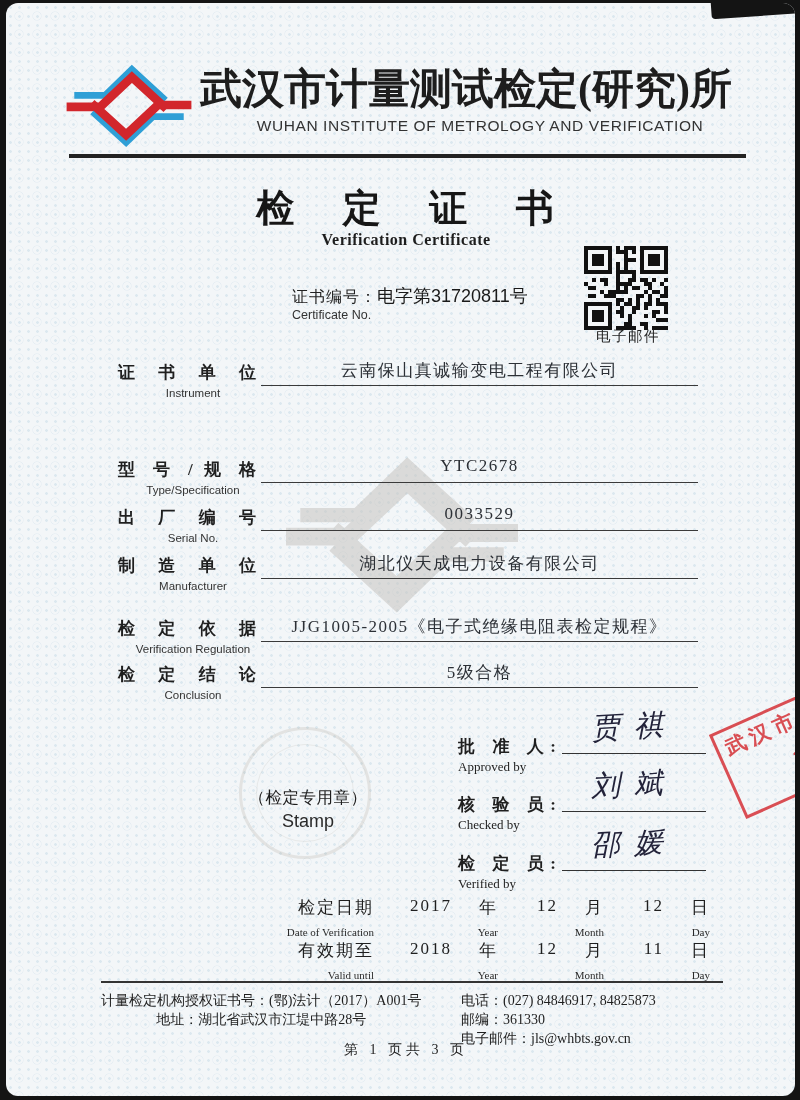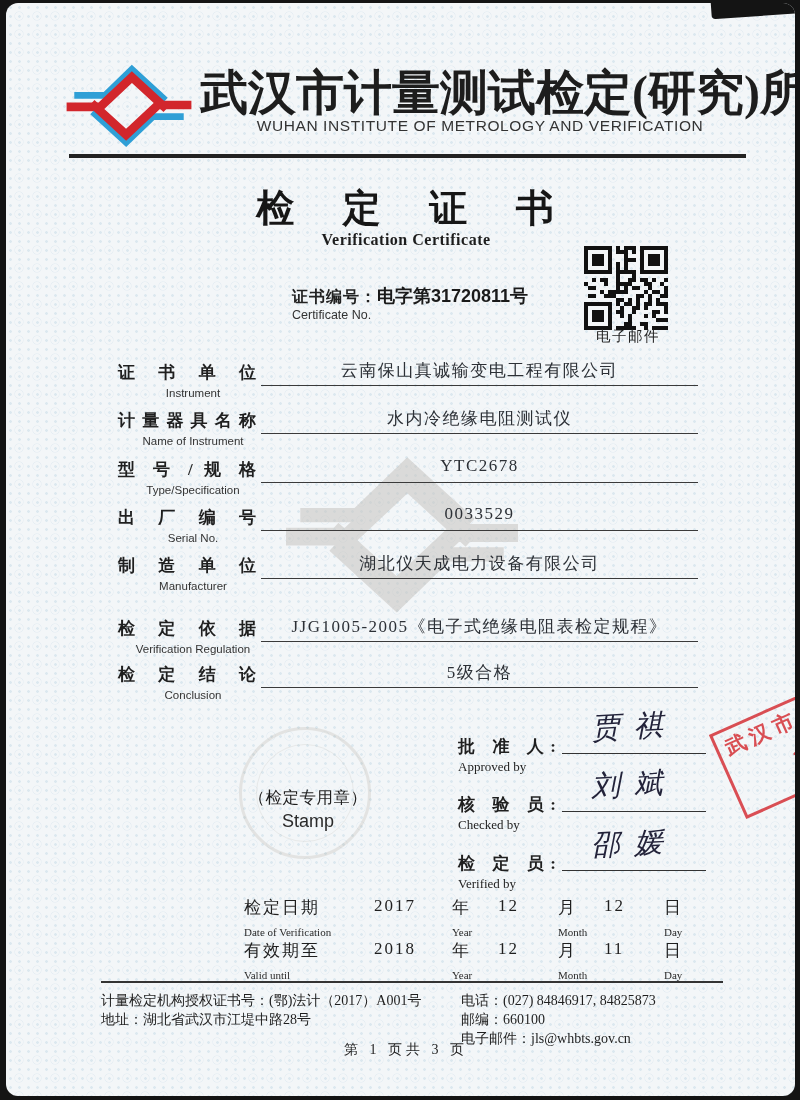--- a/index.html
+++ b/index.html
@@ -20,21 +20,21 @@
   }
   .corner-notch {
     position:absolute; top:-9px; right:-12px; width:96px; height:22px;
     background:#141414; transform:rotate(-4deg); border-radius:4px;
   }
 
   
   .logo { position:absolute; left:60px; top:54px; }
   .inst-title {
     position:absolute; left:194px; top:58px; width:556px;
-    font-size:48px; font-weight:bold; color:#1d1d1d; letter-spacing:0px; white-space:nowrap;
+    font-size:42px; font-weight:bold; color:#1d1d1d; letter-spacing:0px; white-space:nowrap;
   }
   .inst-sub {
     position:absolute; left:204px; top:114px; width:540px; text-align:center;
     font-family:"Liberation Sans","DejaVu Sans",sans-serif;
     font-size:15.5px; color:#333; letter-spacing:0.6px; white-space:nowrap;
   }
   .header-rule { position:absolute; left:63px; top:151px; width:677px; height:4px; background:#222; }
 
   
   .cert-title {
@@ -42,21 +42,21 @@
     font-size:38px; font-weight:bold; color:#161616;
     word-spacing:34px; letter-spacing:2px;
     font-family:"Liberation Sans","DejaVu Sans",sans-serif;
   }
   .cert-sub {
     position:absolute; left:0; top:228px; width:800px; text-align:center;
     font-size:16px; font-weight:bold; color:#1d1d1d; letter-spacing:0.5px;
   }
 
   
-  .cert-no { position:absolute; left:286px; top:281px; white-space:nowrap;font-weight:bold; }
+  .cert-no { position:absolute; left:286px; top:281px; white-space:nowrap; }
   .cert-no .cn { font-size:16px; color:#222; letter-spacing:1px; }
   .cert-no .val { font-size:18px; color:#1a1a1a; font-family:"Liberation Sans","DejaVu Sans",sans-serif; }
   .cert-no-en { position:absolute; left:286px; top:305px; font-family:"Liberation Sans","DejaVu Sans",sans-serif; font-size:12.5px; color:#333; }
   .qr { position:absolute; left:578px; top:243px; width:84px; height:84px; }
   .qr-caption { position:absolute; left:572px; top:324px; width:100px; text-align:center; font-size:14.5px; color:#222; letter-spacing:1.5px; }
 
   
   .watermark { position:absolute; left:280px; top:424px; opacity:0.55; z-index:1; }
 
   
@@ -99,32 +99,32 @@
   .sig-label-cn { position:absolute; left:0; top:28px; width:98px; font-size:17px; font-weight:600; color:#1f1f1f;
     text-align:justify; text-align-last:justify; }
   .sig-label-en { position:absolute; left:0; top:52px; width:98px;
     font-size:13px; color:#222; white-space:nowrap; }
   .sig-line { position:absolute; left:104px; right:2px; top:46px; border-bottom:1.6px solid #333; }
   .sig-name { position:absolute; left:104px; right:2px; top:0px; height:44px; text-align:center;
     font-style:italic; font-size:29px; color:#23233a; letter-spacing:14px; transform:rotate(-3deg); white-space:nowrap; }
 
   
   .date-row { position:absolute; left:238px; width:470px; display:flex; z-index:2; }
-  .dcol { text-align:left; }
+  .dcol { text-align:right; }
   .dcol .cn { font-size:17px; color:#1f1f1f; letter-spacing:2px; white-space:nowrap; }
   .dcol .en { margin-top:7px; font-size:11px; color:#2a2a2a; white-space:nowrap; }
   .dcol.lbl { width:130px; }
   .dcol.yr { width:78px; } .dcol.u1 { width:46px; }
   .dcol.mo { width:60px; } .dcol.u2 { width:46px; }
   .dcol.dy { width:60px; } .dcol.u3 { width:46px; }
 
   
   .footer-rule { position:absolute; left:95px; top:978px; width:622px; height:2px; background:#333; z-index:2; }
   .foot-col { position:absolute; top:988px; font-size:14px; color:#1e1e1e; line-height:19px; z-index:2; white-space:nowrap; }
-  .foot-left { left:95px; }
+  .foot-left { left:95px;text-align:center; }
   .foot-right { left:455px; }
   .page-info { position:absolute; left:0; top:1038px; width:800px; text-align:center;
     font-size:14px; color:#1e1e1e; letter-spacing:4px; z-index:2; }
 </style>
 </head>
 <body>
 
 <div class="page">
 
   <svg class="logo" width="126" height="96" viewBox="0 0 130 100">
@@ -287,27 +287,20 @@
     </g>
   </svg>
 
   <div class="frow" style="top:358px">
     <div>
         <span class="flabel-cn">证 书 单 位</span>
          <span class="flabel-en">Instrument</span>
       </div>
     <div class="fline"><span class="fvalue">云南保山真诚输变电工程有限公司</span></div>
   </div>
-  <div class="frow" style="top:406px">
-    <div>
-        <span class="flabel-cn">计 量 器 具 名 称</span>
-         <span class="flabel-en">Name of Instrument</span>
-      </div>
-    <div class="fline"><span class="fvalue">水内冷绝缘电阻测试仪</span></div>
-  </div>
   <div class="frow" style="top:455px">
     <div>
         <span class="flabel-cn">型 号 / 规 格</span>
          <span class="flabel-en">Type/Specification</span>
       </div>
     <div class="fline"><span class="fvalue">YTC2678</span></div>
   </div>
   <div class="frow" style="top:503px">
     <div>
         <span class="flabel-cn">出 厂 编 号</span>
@@ -420,19 +413,19 @@
       </div>
   </div>
 
   <div class="footer-rule"></div>
   <div class="foot-col foot-left">
     <div>计量检定机构授权证书号：(鄂)法计（2017）A001号</div>
     <div>地址：湖北省武汉市江堤中路28号</div>
   </div>
   <div class="foot-col foot-right">
     <div>电话：(027) 84846917, 84825873</div>
-    <div>邮编：660100</div>
+    <div>邮编：361330</div>
     <div>电子邮件：jls@whbts.gov.cn</div>
   </div>
   <div class="page-info">第 1 页共 3 页</div>
 
   <div class="corner-notch"></div>
 </div>
 
 </body></html>

